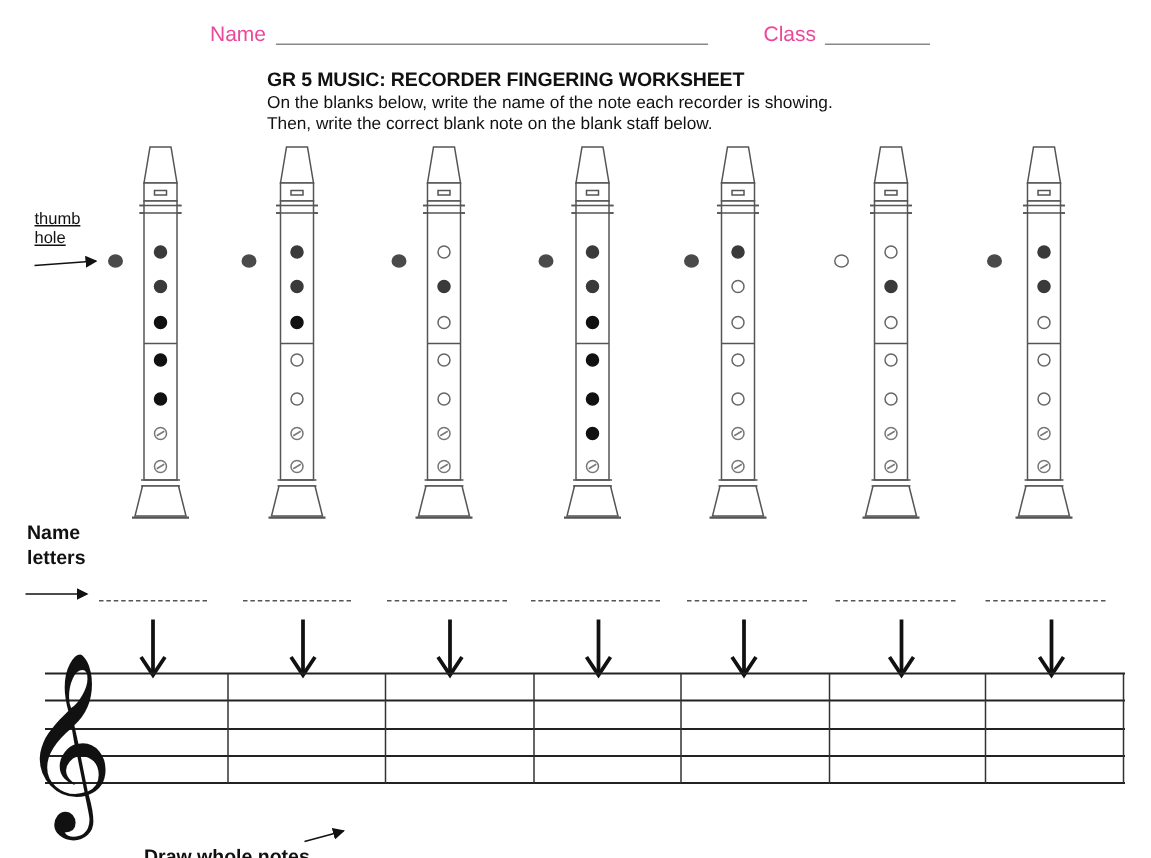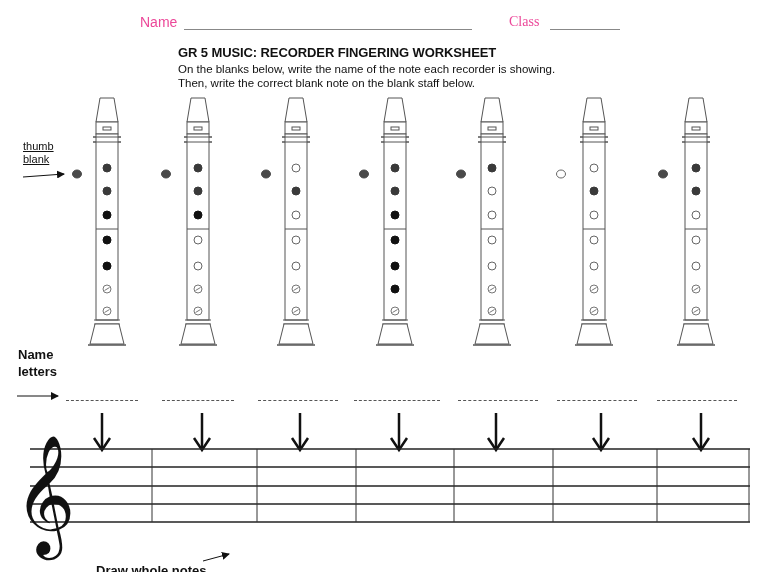--- a/index.html
+++ b/index.html
@@ -13,30 +13,30 @@
   .side-label { font-size:11px; line-height:13px;text-decoration:underline; }
   .bold-label { font-weight:bold; font-size:13px; line-height:17px; }
   .blank { border-bottom:1px dashed #555; height:0; }
   svg { position:absolute; left:0; top:0; }
 </style>
 </head>
 <body>
 
 <div class="abs hdr-label" style="left:140px; top:14px;">Name</div>
 <div class="abs hdr-line" style="left:184px; top:29px; width:288px;"></div>
-<div class="abs hdr-label" style="left:509px; top:14px;font-family:Liberation Serif, serif;">Class</div>
+<div class="abs hdr-label" style="left:509px; top:14px;">Class</div>
 <div class="abs hdr-line" style="left:550px; top:29px; width:70px;"></div>
 
 <div class="abs title" style="left:178px; top:45px;">GR 5 MUSIC: RECORDER FINGERING WORKSHEET</div>
 <div class="abs instr" style="left:178px; top:62px;">On the blanks below, write the name of the note each recorder is showing.</div>
 <div class="abs instr" style="left:178px; top:76px;">Then, write the correct blank note on the blank staff below.</div>
 
 <div class="abs side-label" style="left:23px; top:140px;">
   <div>thumb</div>
-  <div>blank</div>
+  <div>hole</div>
 </div>
 
 <div class="abs bold-label" style="left:18px; top:346px;">
   <div>Name</div>
   <div>letters</div>
 </div>
 
 <div class="abs bold-label" style="left:96px; top:545px;margin-top:17px;">Draw whole notes</div>
 
 <div class="abs blank" style="left:66px;  top:400px; width:72px;"></div>

